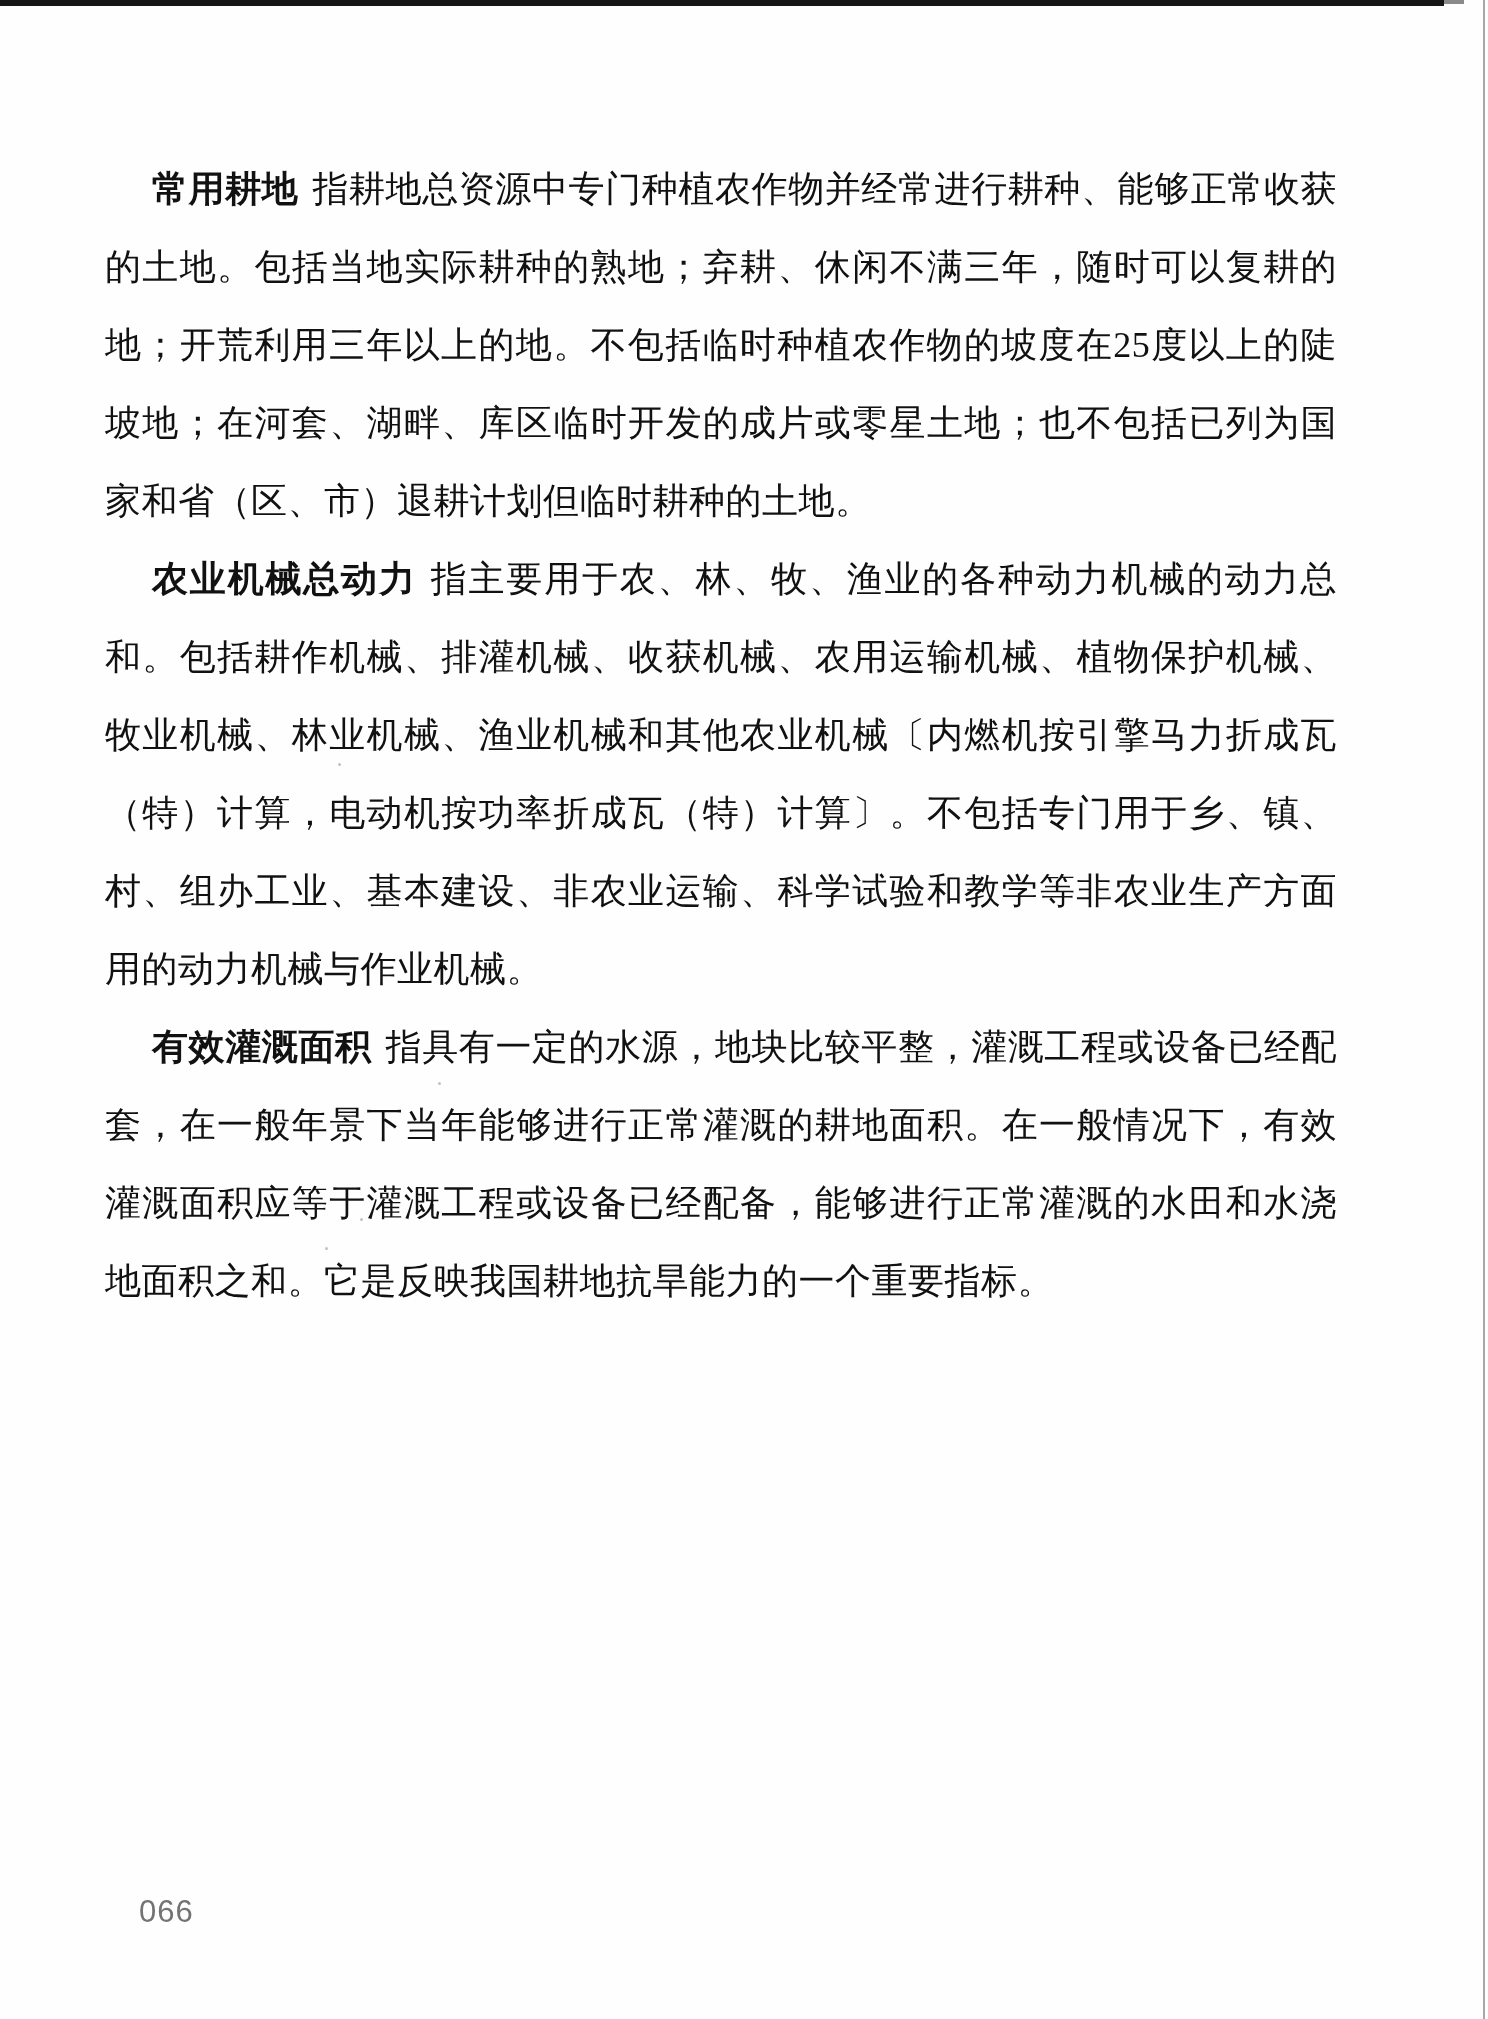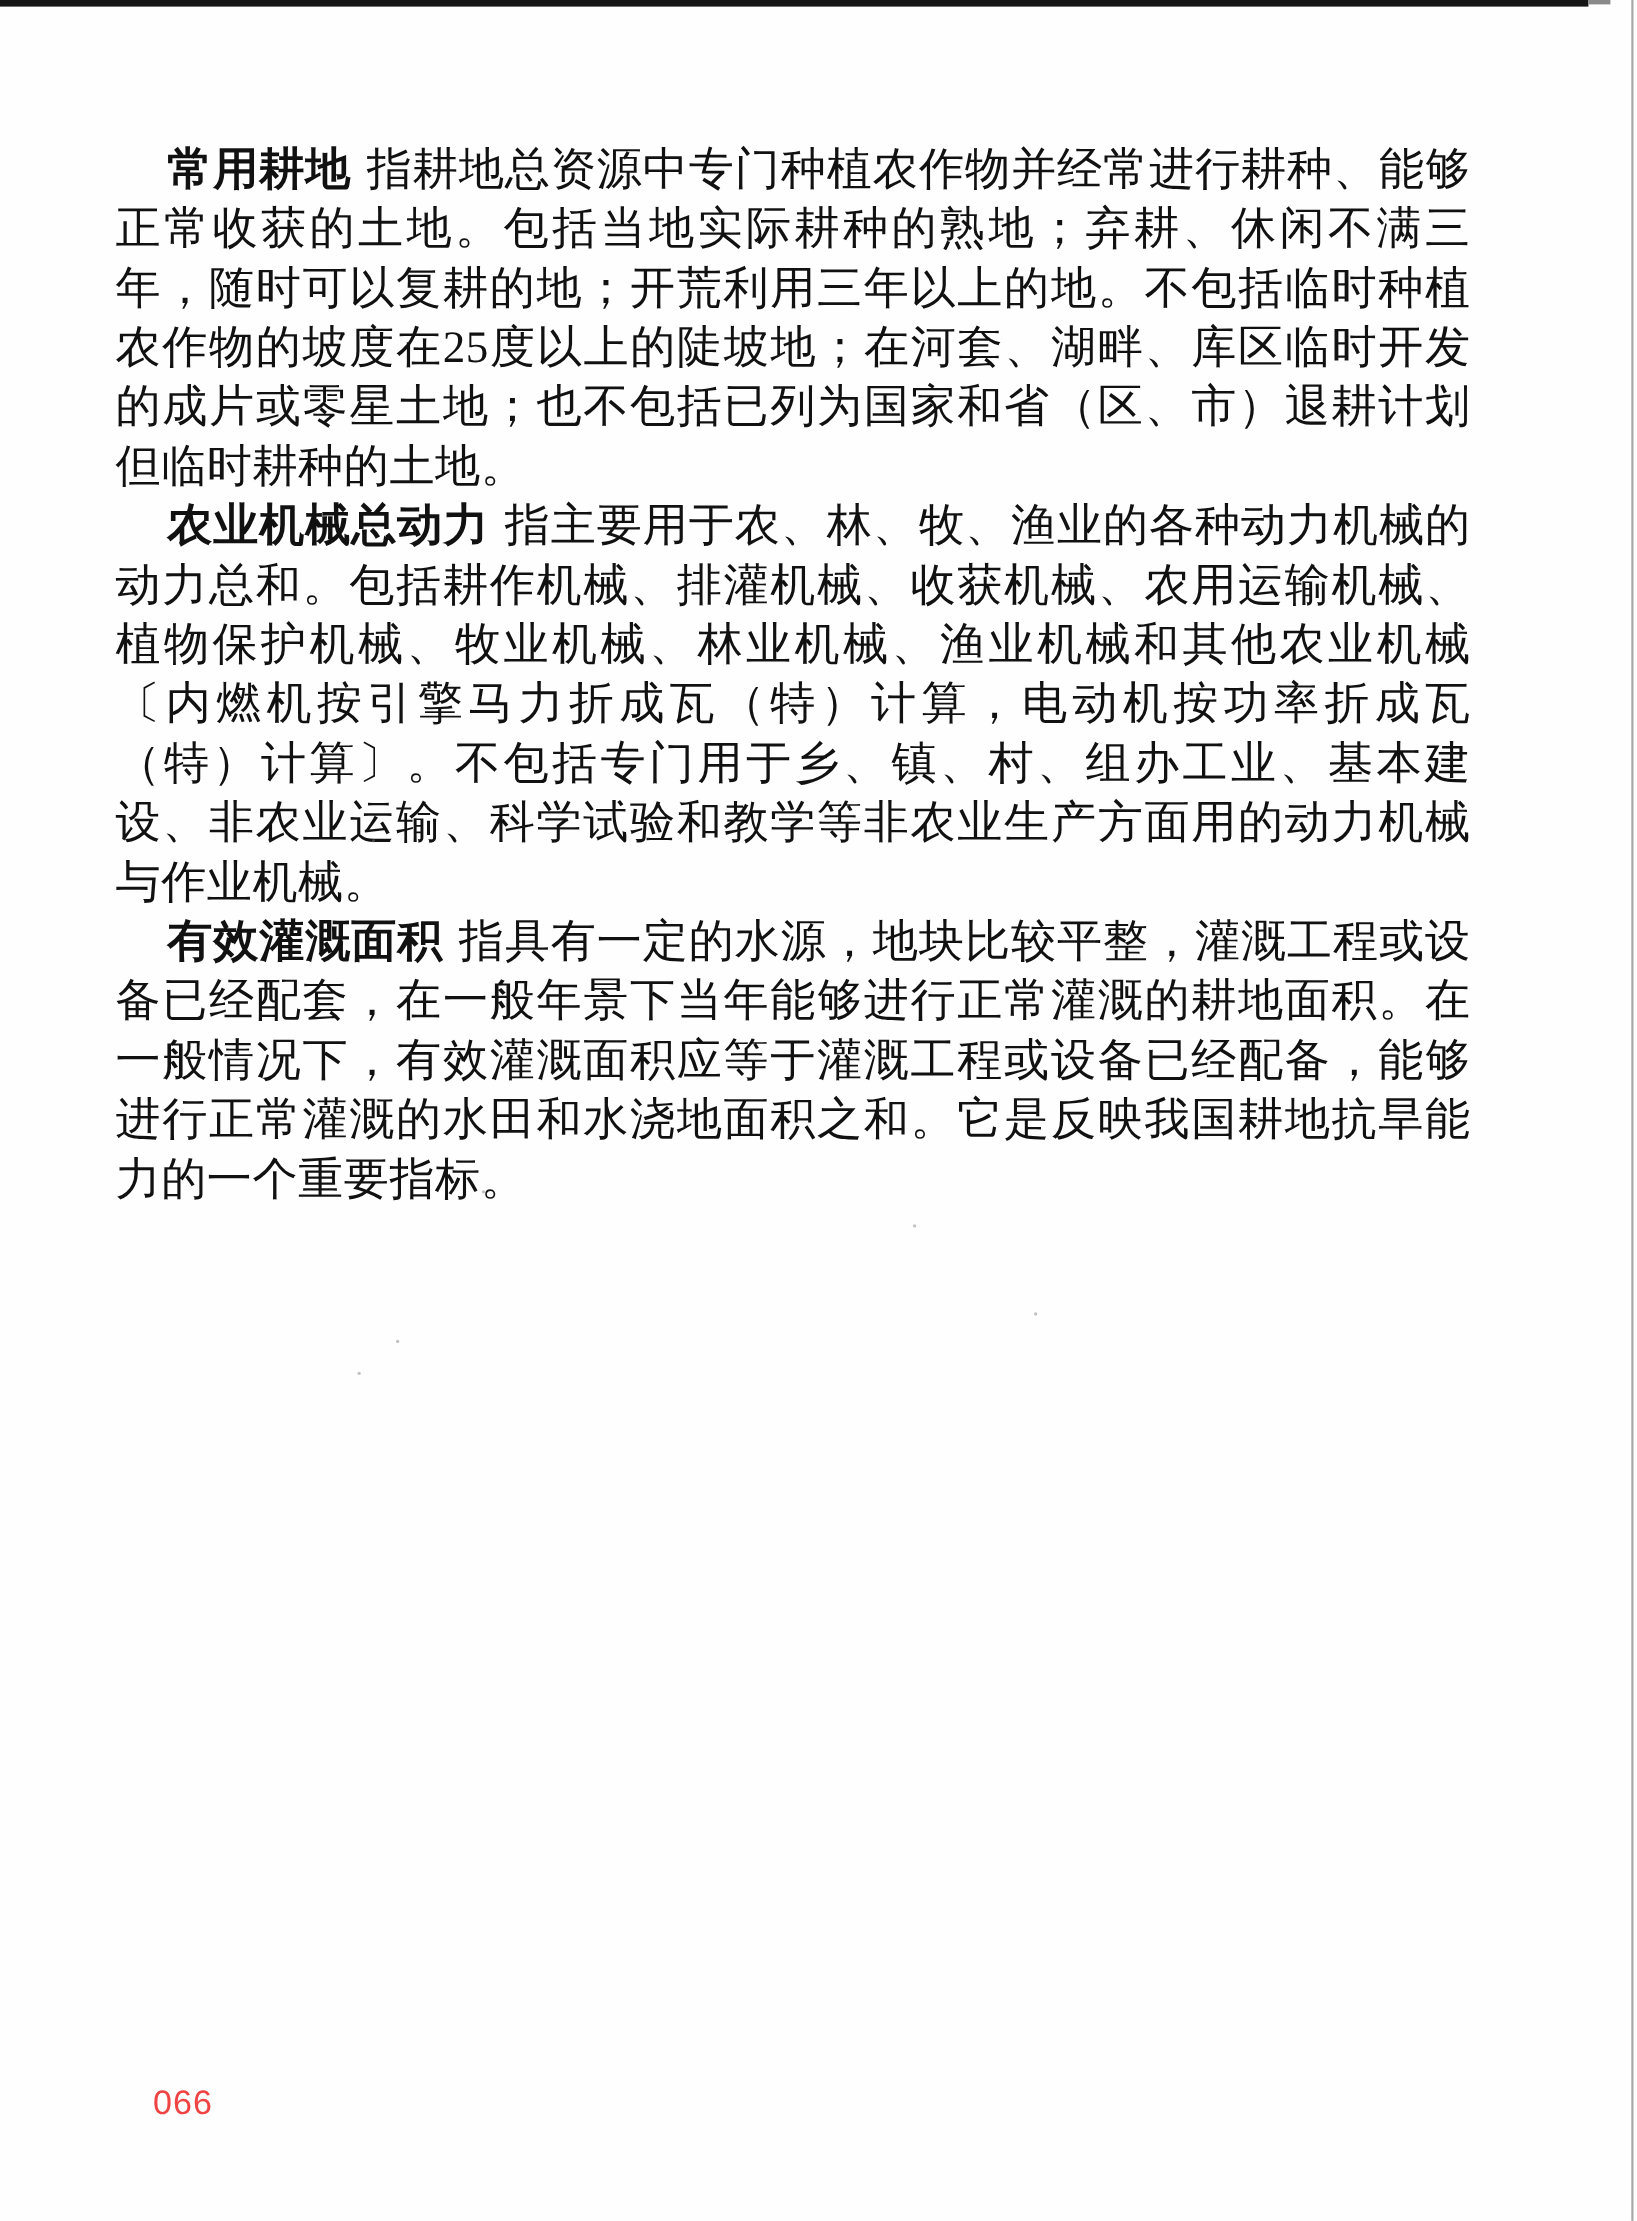--- a/index.html
+++ b/index.html
@@ -38,45 +38,45 @@
     position: absolute;
     top: 0;
     left: 1483px;
     width: 2px;
     height: 2019px;
     background: #a8a8a8;
   }
   .text-block {
     position: absolute;
     left: 105px;
-    top: 126px;
+    top: 150px;
     width: 1232px;
-    font-size: 41px;
-    line-height: 54px;
+    font-size: 36px;
+    line-height: 78px;
     text-align: justify;
     text-align-last: left;
     letter-spacing: 0.5px;
   }
   .para {
     margin: 0;
     padding: 0;
     text-indent: 47px;
   }
   .term {
     font-weight: 700;
     margin-right: 14px;
   }
   .page-number {
     position: absolute;
     left: 139px;
     top: 1896px;
     font-family: "Liberation Sans", sans-serif;
     font-size: 31px;
     line-height: 31px;
-    color: #ef4444;
+    color: #737373;
     letter-spacing: 1px;
   }
   .speck {
     position: absolute;
     width: 3px;
     height: 3px;
     border-radius: 50%;
     background: #777777;
     opacity: 0.45;
   }

